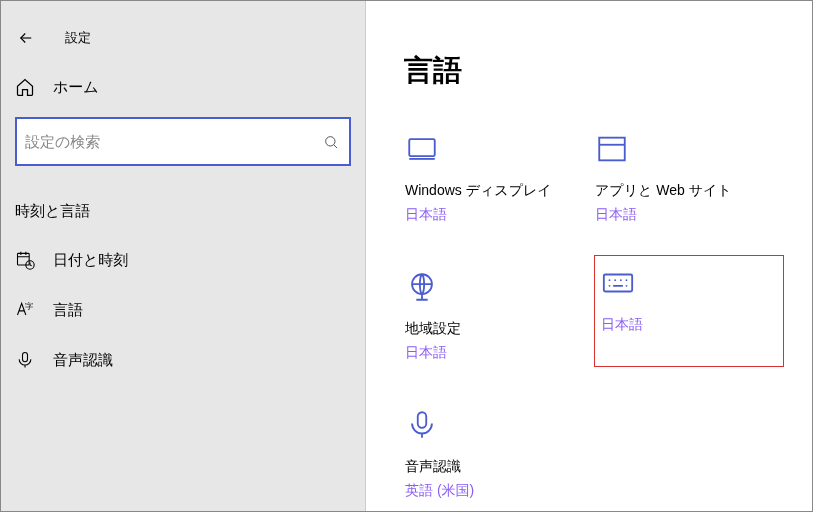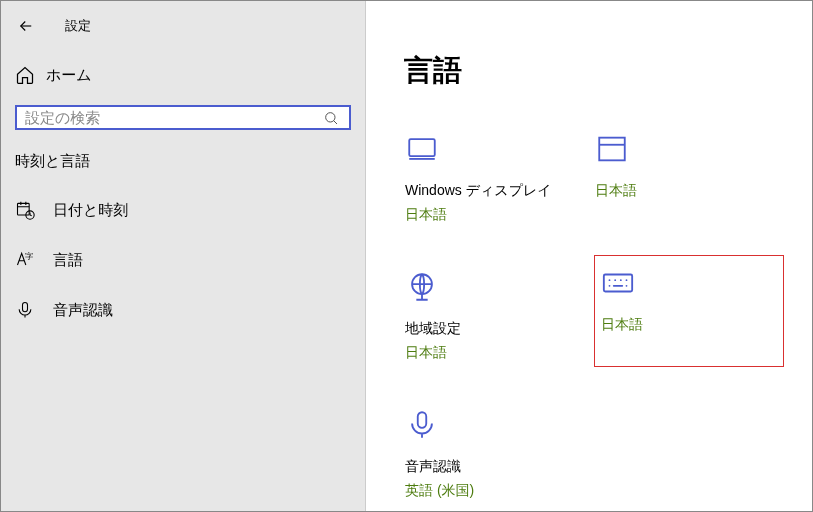--- a/index.html
+++ b/index.html
@@ -12,51 +12,51 @@
       color: #000;
       overflow: hidden;
       border: 1px solid #888;
     }
     .sidebar {
       width: 390px;
       background: #e7e7e7;
       border-right: 1px solid #ccc;
       display: flex;
       flex-direction: column;
-      padding-top: 8px;
+      padding-top: 20px;
     }
     .header-row {
       display: flex;
       align-items: center;
       padding: 6px 14px 16px 14px;
       gap: 28px;
     }
     .back-btn {
       width: 22px; height: 22px;
       display: flex; align-items: center; justify-content: center;
       cursor: pointer;
     }
     .header-title {
       font-size: 13px;
       font-weight: 400;
     }
     .home-row {
       display: flex;
       align-items: center;
       padding: 12px 14px;
-      gap: 11px;
+      gap: 18px;
       cursor: pointer;
     }
     .home-row .icon { width: 20px; }
     .home-label { font-size: 15px; }
     .search-box {
-      margin: 8px 14px 22px 14px;
+      margin: 8px 14px 36px 14px;
       border: 2px solid #4b5ccf;
       background: #fff;
-      height: 25px;
+      height: 49px;
       display: flex;
       align-items: center;
       padding: 0 8px;
     }
     .search-box input {
       flex: 1;
       border: none;
       outline: none;
       font-size: 15px;
       color: #888;
@@ -103,21 +103,21 @@
       cursor: pointer;
       padding: 4px 0;
       border: 1px solid transparent;
     }
     .tile-icon {
       width: 34px; height: 34px;
       color: #4b5ccf;
       margin-bottom: 10px;
     }
     .tile-title { font-size: 14px; }
-    .tile-sub { font-size: 14px; color: #4d7c0f; }
+    .tile-sub { font-size: 14px; color: #8b5cf6; }
     .highlighted {
       border: 1px solid #d93030;
       padding: 10px 6px;
       margin-top: -10px;
     }
     svg { display: block; }
   </style>
 </head>
 <body>
 
@@ -203,20 +203,21 @@
       <span class="tile-sub">日本語</span>
     </div>
 
     <div class="tile">
       <span class="tile-icon">
         <svg width="34" height="34" viewBox="0 0 24 24" fill="none" stroke="#4b5ccf" stroke-width="1.3">
             <rect x="3" y="4" width="18" height="16" rx="0"></rect>
             <path d="M3 9h18"></path>
           </svg>
       </span>
+      <span class="tile-title">アプリと Web サイト</span>
       <span class="tile-sub">日本語</span>
     </div>
 
     <div class="tile">
       <span class="tile-icon">
         <svg width="34" height="34" viewBox="0 0 24 24" fill="none" stroke="#4b5ccf" stroke-width="1.3">
             <circle cx="12" cy="10" r="7"></circle>
             <path d="M5 10h14M12 3c2 2 2 12 0 14M12 3c-2 2-2 12 0 14M12 17v4M8 21h8"></path>
           </svg>
       </span>

